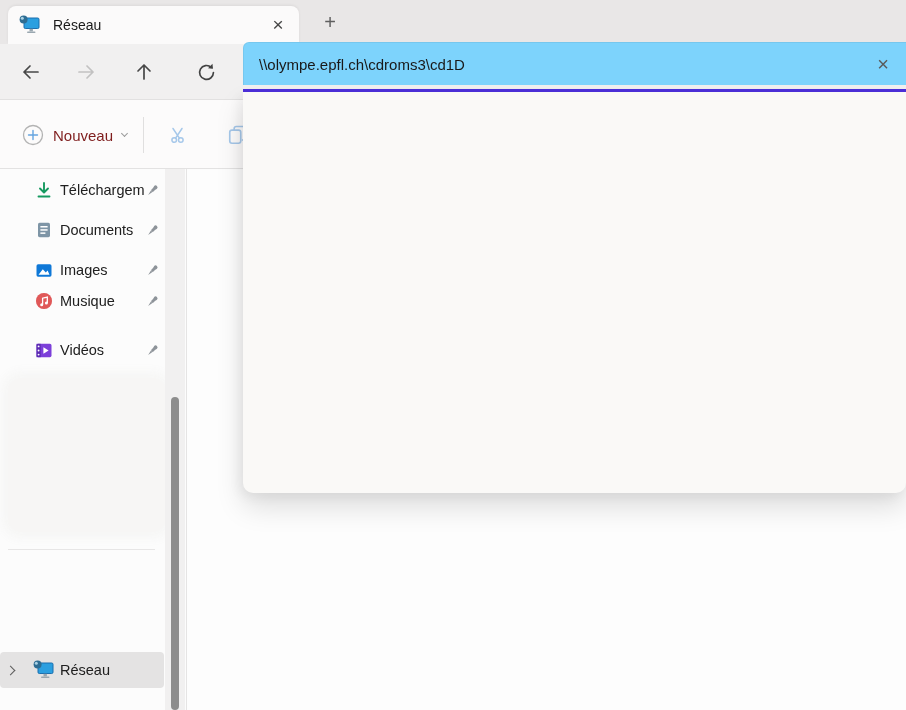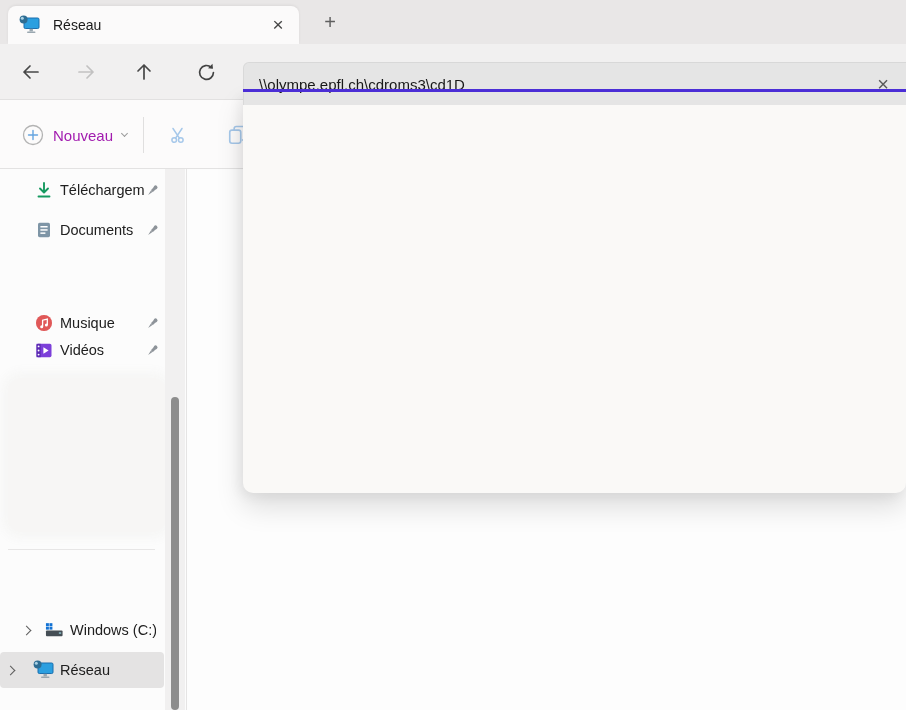--- a/index.html
+++ b/index.html
@@ -30,22 +30,22 @@
   .navbar {
     position:absolute; left:0; top:44px; width:906px; height:56px;
     background:#f1f0f0; border-bottom:1px solid #e2e1e1;
   }
   .navbtn {
     position:absolute; top:13px; width:30px; height:30px;
     display:flex; align-items:center; justify-content:center; border-radius:4px;
   }
   
   .addressbar {
-    position:absolute; left:243px; top:62px; width:663px; height:43px;
-    background:#e5e5e5; border-radius:6px 0 0 0;
+    position:absolute; left:243px; top:42px; width:663px; height:43px;
+    background:#7dd3fc; border-radius:6px 0 0 0;
     border-top:1px solid rgba(0,0,0,0.05); border-left:1px solid rgba(0,0,0,0.05);
     display:flex; align-items:center; z-index:6;
   }
   .addressbar input {
     flex:1 1 auto; border:none; outline:none; background:transparent;
     font-family:"Liberation Sans", sans-serif; font-size:15px; color:#191919;
     padding-left:15px; height:100%;
   }
   .addr-clear {
     width:34px; height:34px; margin-right:6px; display:flex; align-items:center;
@@ -60,21 +60,21 @@
   }
   
   .toolbar {
     position:absolute; left:0; top:100px; width:906px; height:69px;
     background:#fcfbfb; border-bottom:1px solid #e3e2e2;
   }
   .new-btn {
     position:absolute; left:12px; top:17px; height:36px; padding:0 10px;
     display:flex; align-items:center; gap:9px; border-radius:4px;
   }
-  .new-label { font-size:15px; color:#a21caf; }
+  .new-label { font-size:15px; color:#7f1d1d; }
   .tb-divider { position:absolute; left:143px; top:17px; width:1px; height:36px; background:#e0dfdf; }
   .tb-btn {
     position:absolute; top:17px; width:36px; height:36px;
     display:flex; align-items:center; justify-content:center; border-radius:4px;
   }
   
   .chev { display:inline-block; width:7px; height:7px;
     border-right:1.6px solid #5c5c5c; border-bottom:1.6px solid #5c5c5c; }
   .chev-down  { transform:rotate(45deg); }
   .chev-right { transform:rotate(-45deg); }
@@ -212,22 +212,40 @@
         <svg width="15" height="15" viewBox="0 0 16 16" fill="#8e949a">
           <g transform="rotate(45 8 8)">
               <circle cx="8" cy="3.4" r="2.1"></circle>
               <rect x="6.5" y="3.8" width="3" height="5.4" rx="1.2"></rect>
               <path d="M8 14.6 L6.9 9.2 H9.1 Z"></path>
             </g>
         </svg>
       </span>
     </div>
 
-
-    <div class="side-row" style="top:136px;text-decoration:underline;">
+    <div class="side-row" style="top:83px;">
+      <span class="row-icon">
+        <svg width="18" height="17" viewBox="0 0 18 17">
+          <rect x="1.5" y="2.3" width="15" height="12.4" rx="1.6" fill="#0f78d7"></rect>
+          <path d="M3.5 12.8 L7.8 7.2 L10.8 10.4 L12.6 8.4 L14.5 12.8 Z" fill="#ffffff"></path>
+        </svg>
+      </span>
+      <span class="row-label">Images</span>
+      <span class="row-pin">
+        <svg width="15" height="15" viewBox="0 0 16 16" fill="#8e949a">
+          <g transform="rotate(45 8 8)">
+              <circle cx="8" cy="3.4" r="2.1"></circle>
+              <rect x="6.5" y="3.8" width="3" height="5.4" rx="1.2"></rect>
+              <path d="M8 14.6 L6.9 9.2 H9.1 Z"></path>
+            </g>
+        </svg>
+      </span>
+    </div>
+
+    <div class="side-row" style="top:114px;text-decoration:underline;">
       <span class="row-icon">
         <svg width="18" height="18" viewBox="0 0 18 18">
           <circle cx="9" cy="9" r="8" fill="#d94b5c"></circle>
           <circle cx="9" cy="9" r="8" fill="#ef7350" opacity="0.35"></circle>
           <path d="M7.6 12.6 V6.2 L12.3 5 V11" stroke="#ffffff" stroke-width="1.3" fill="none"></path>
           <circle cx="6.7" cy="12.7" r="1.5" fill="#ffffff"></circle>
           <circle cx="11.4" cy="11.1" r="1.5" fill="#ffffff"></circle>
         </svg>
       </span>
       <span class="row-label">Musique</span>
@@ -263,36 +281,20 @@
             </g>
         </svg>
       </span>
     </div>
 
     <div class="ghost-tip"></div>
 
     <div class="side-divider"></div>
 
 
-    <div class="side-row" style="top:443px;">
-      <span class="tree-chev" style="left:23px;">
-          <span class="chev chev-right"></span>
-        </span>
-      <span class="row-icon" style="left:45px;">
-        <svg width="19" height="16" viewBox="0 0 20 16">
-          <rect x="1" y="0.8" width="3.1" height="3.1" fill="#1272d4"></rect>
-          <rect x="4.7" y="0.8" width="3.1" height="3.1" fill="#1272d4"></rect>
-          <rect x="1" y="4.5" width="3.1" height="3.1" fill="#1272d4"></rect>
-          <rect x="4.7" y="4.5" width="3.1" height="3.1" fill="#1272d4"></rect>
-          <rect x="1" y="8.6" width="17.5" height="6" rx="1" fill="#454e55"></rect>
-          <rect x="14.6" y="10.6" width="2.4" height="1.2" fill="#9fe0e8"></rect>
-        </svg>
-      </span>
-      <span class="row-label" style="left:70px;">Windows (C:)</span>
-    </div>
 
     <div class="side-row selected-row" style="top:483px;">
       <span class="tree-chev" style="left:7px;">
           <span class="chev chev-right"></span>
         </span>
       <span class="row-icon" style="left:33px;">
         <svg width="22" height="20" viewBox="0 0 22 20">
           <rect x="5" y="3" width="15" height="10.5" rx="1.3" fill="#2b9fe0" stroke="#1b6fae" stroke-width="1"></rect>
           <rect x="10.5" y="13.8" width="3.4" height="2.6" fill="#9aa7b0"></rect>
           <rect x="8" y="16.4" width="8.5" height="1.6" rx="0.8" fill="#9aa7b0"></rect>

